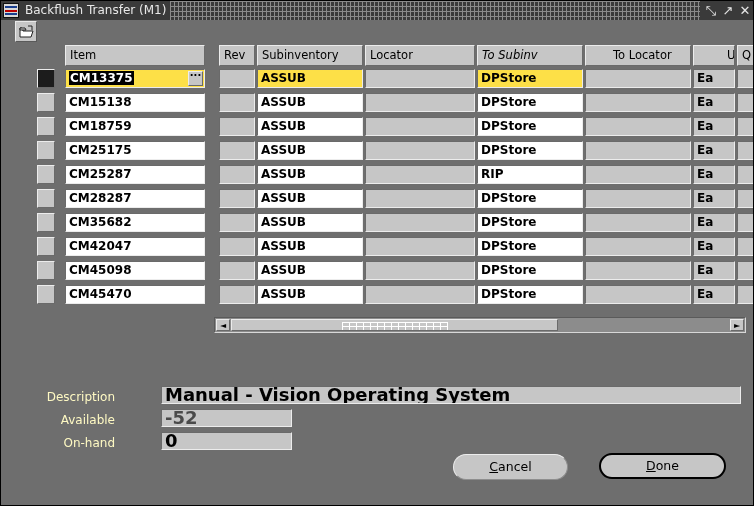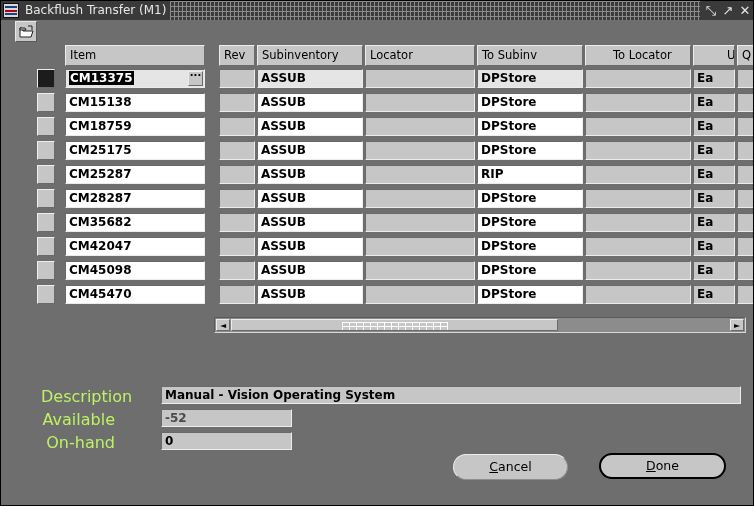--- a/index.html
+++ b/index.html
@@ -157,21 +157,21 @@
     font-weight: bold;
     color: #000;
     line-height: 17px;
     padding-left: 3px;
     white-space: nowrap;
     overflow: hidden;
   }
   .cell.disabled {
     background: #c6c6c6;
   }
-  .cell.curr-rec { background: #e5e5e5; }
+  .cell.curr-rec { background: #fde047; }
   .cell.curr-rec.disabled { background: #c6c6c6; }
   .cell .seltext {
     background: #000000;
     color: #ffffff;
     padding: 0 1px;
   }
   .lov-btn {
     position: absolute;
     right: 1px; top: 1px;
     width: 15px; height: 15px;
@@ -238,36 +238,36 @@
       repeating-linear-gradient(to right,
         #ffffff 0px, #ffffff 1px, transparent 1px, transparent 7px),
       repeating-linear-gradient(to bottom,
         #ffffff 0px, #ffffff 1px, transparent 1px, transparent 4px);
     background-size: 7px 4px;
   }
 
   
   .field-label {
     position: absolute;
-    font-size: 16px;
-    color: #bef264;
+    font-size: 12px;
+    color: #fef9c3;
     text-align: right;
     line-height: 16px;
     white-space: nowrap;
   }
   .detail-field {
     position: absolute;
     box-sizing: border-box;
     height: 18px;
     background: #c6c6c6;
     border-top: 1px solid #6a6a6a;
     border-left: 1px solid #6a6a6a;
     border-right: 1px solid #ececec;
     border-bottom: 1px solid #ececec;
-    font-size: 12px;
+    font-size: 18px;
     font-weight: bold;
     color: #000;
     line-height: 16px;
     padding-left: 3px;
     white-space: nowrap;
     overflow: hidden;
   }
   .detail-field.muted { color: #4a4a4a; }
 
   
@@ -320,21 +320,21 @@
         <path d="M9 1 L13 1 L13 5" fill="none" stroke="#222" stroke-width="1"></path>
       </svg>
     </div>
   </div>
 
   <div id="grid-block">
       <div class="col-head" style="left: 28px; top: 0px; width: 140px;">Item</div>
       <div class="col-head" style="left: 182px; top: 0px; width: 36px;">Rev</div>
       <div class="col-head" style="left: 220px; top: 0px; width: 106px;">Subinventory</div>
       <div class="col-head" style="left: 328px; top: 0px; width: 110px;">Locator</div>
-      <div class="col-head" style="left: 440px; top: 0px; width: 106px;">To Subinv</div>
+      <div class="col-head" style="left: 440px; top: 0px; width: 106px; font-style: italic;">To Subinv</div>
       <div class="col-head" style="left: 548px; top: 0px; width: 106px; padding-left: 27px;">To Locator</div>
       <div class="col-head" style="left: 656px; top: 0px; width: 42px; padding-left: 33px;">UOM</div>
       <div class="col-head" style="left: 700px; top: 0px; width: 24px;">Q</div>
       <div class="row-selector current" style="left: 0px; top: 24px;"></div>
       <div class="cell curr-rec" style="left: 28px; top: 24px; width: 140px;"><span class="seltext">CM13375</span><div class="lov-btn">···</div></div>
       <div class="cell disabled curr-rec" style="left: 182px; top: 24px; width: 36px;"></div>
       <div class="cell curr-rec" style="left: 220px; top: 24px; width: 106px;">ASSUB</div>
       <div class="cell disabled curr-rec" style="left: 328px; top: 24px; width: 110px;"></div>
       <div class="cell curr-rec" style="left: 440px; top: 24px; width: 106px;">DPStore</div>
       <div class="cell disabled curr-rec" style="left: 548px; top: 24px; width: 106px;"></div>

